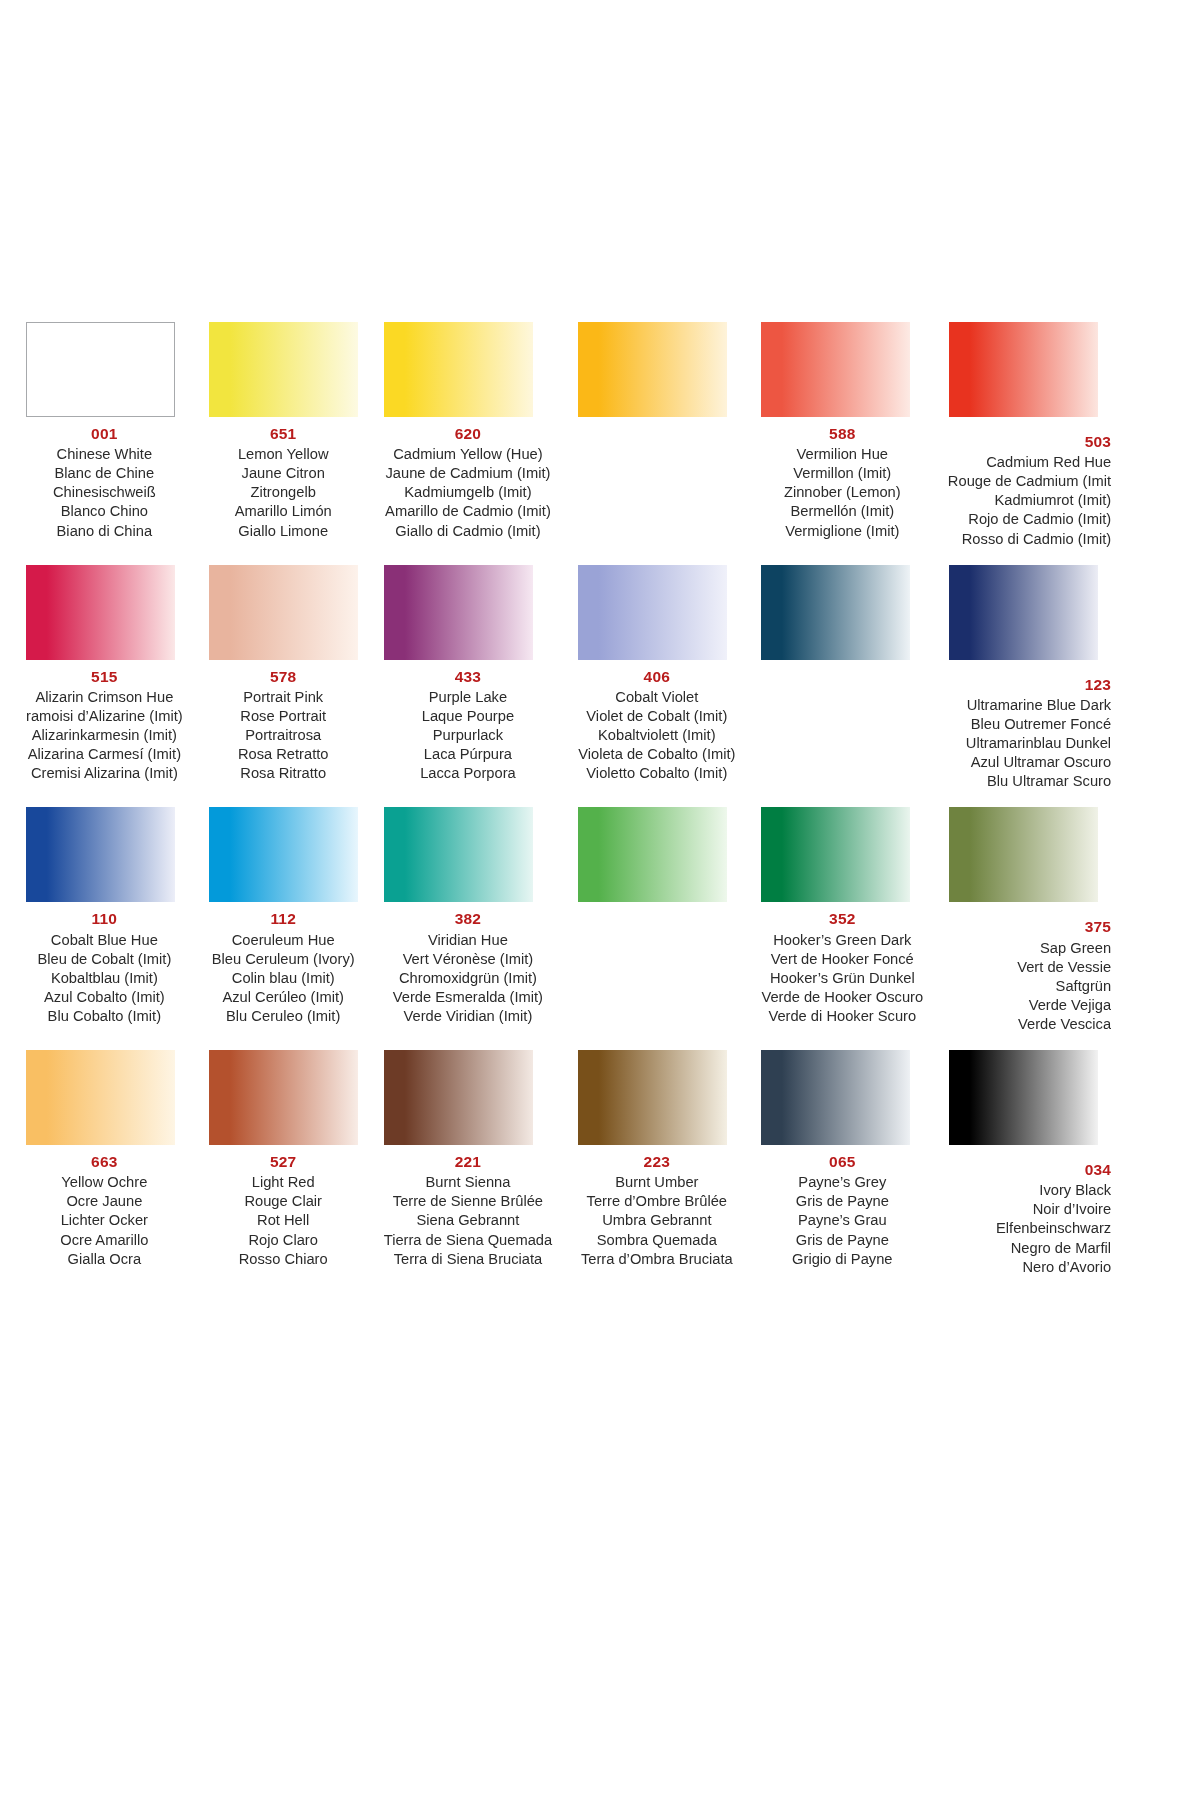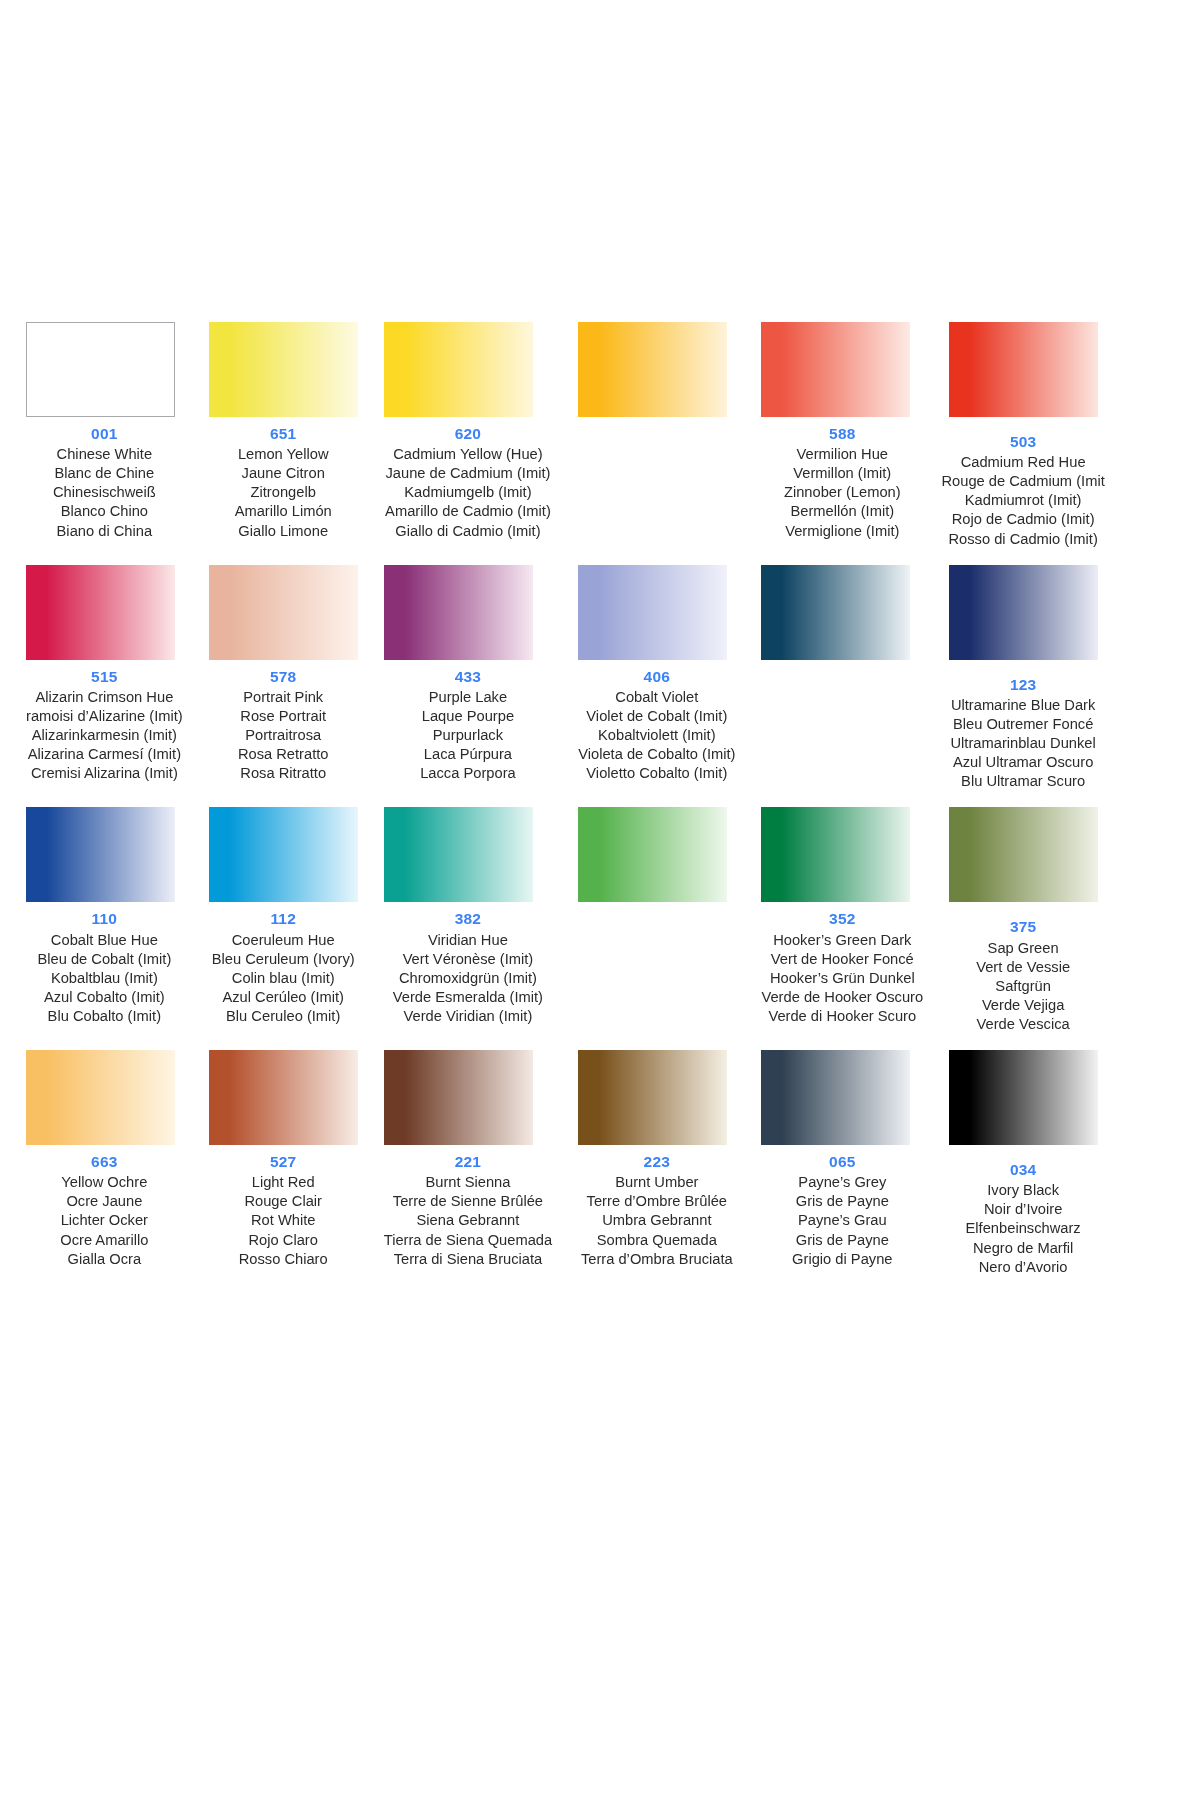--- a/index.html
+++ b/index.html
@@ -58,35 +58,35 @@
   .swatch-labels {
     width: 100%;
     text-align: center;
     margin-top: 7px;
     line-height: 1.30;
   }
 
   .swatch-code {
     font-size: 15.5px;
     font-weight: bold;
-    color: #3b82f6;
+    color: #b91c1c;
     letter-spacing: 0.2px;
     margin-bottom: 1px;
   }
 
   .swatch-name {
     font-size: 14.7px;
     font-weight: normal;
     color: #2b2b2b;
     white-space: nowrap;
   }
 
   
   .swatch-cell.clipped .swatch-labels {
-    text-align: center;
+    text-align: right;
     overflow: hidden;
     width: 176px;
     margin-left: -14px;
     margin-top: 15px;
   }
   .swatch-cell.clipped .swatch-name {
     white-space: nowrap;
   }
 </style>
 </head>
@@ -278,21 +278,21 @@
           <div class="swatch-name">Ocre Amarillo</div>
           <div class="swatch-name">Gialla Ocra</div>
         </div>
       </div>
       <div class="swatch-cell">
         <div class="swatch-chip" style="background: linear-gradient(to right, rgb(180, 81, 45) 0%, rgb(180, 81, 45) 14%, rgb(248, 236, 230) 100%);"></div>
         <div class="swatch-labels">
           <div class="swatch-code">527</div>
           <div class="swatch-name">Light Red</div>
           <div class="swatch-name">Rouge Clair</div>
-          <div class="swatch-name">Rot White</div>
+          <div class="swatch-name">Rot Hell</div>
           <div class="swatch-name">Rojo Claro</div>
           <div class="swatch-name">Rosso Chiaro</div>
         </div>
       </div>
       <div class="swatch-cell">
         <div class="swatch-chip" style="background: linear-gradient(to right, rgb(109, 59, 38) 0%, rgb(109, 59, 38) 14%, rgb(243, 233, 227) 100%);"></div>
         <div class="swatch-labels">
           <div class="swatch-code">221</div>
           <div class="swatch-name">Burnt Sienna</div>
           <div class="swatch-name">Terre de Sienne Brûlée</div>

